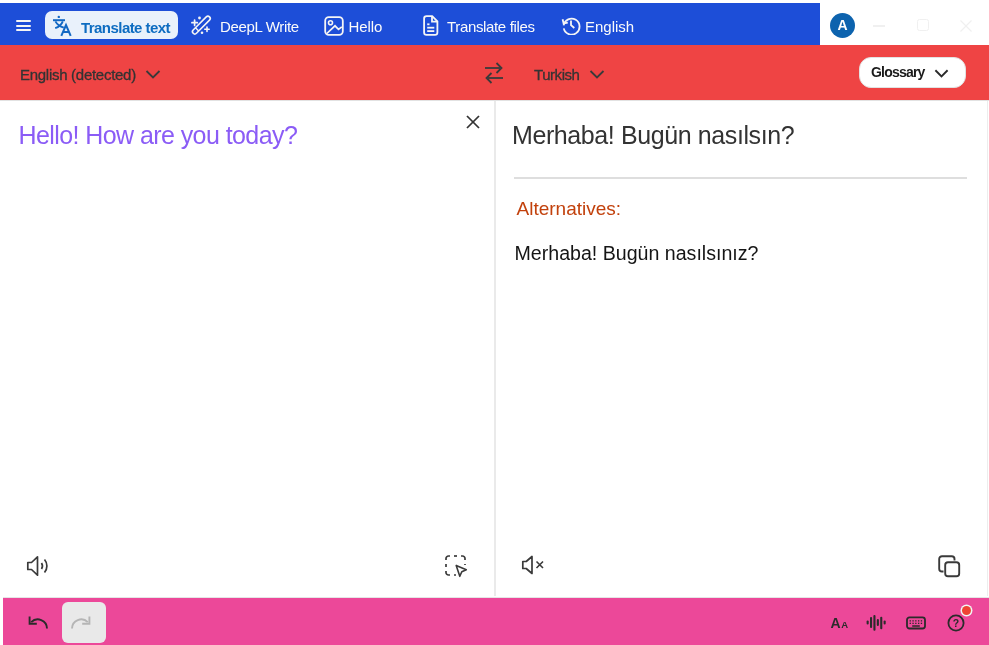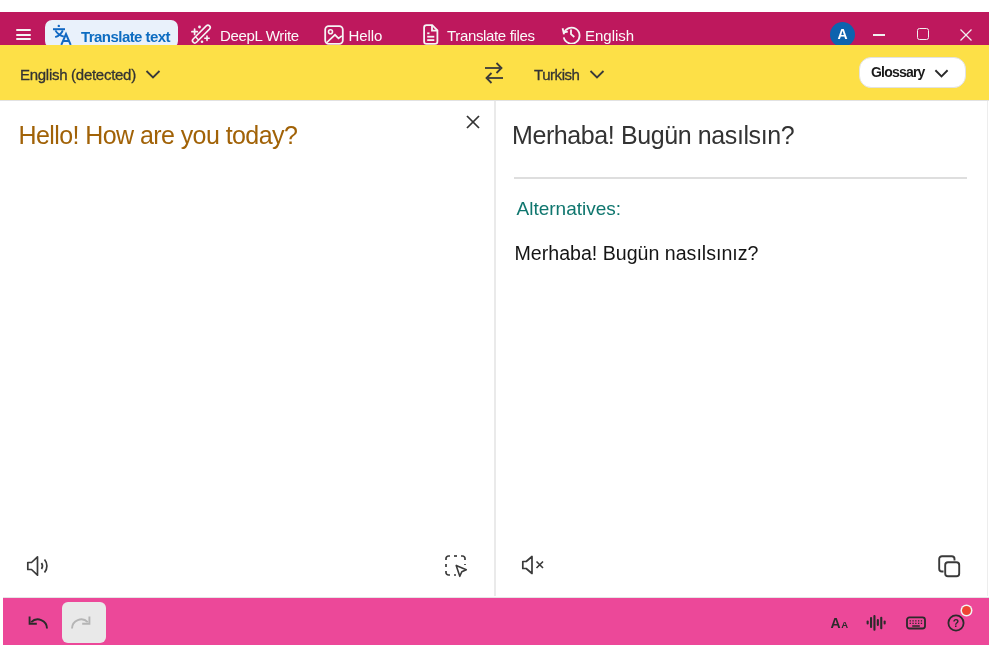--- a/index.html
+++ b/index.html
@@ -1,45 +1,45 @@
 <!DOCTYPE html>
 <html><head>
 <meta charset="utf-8">
 <style>
 * { margin:0; padding:0; box-sizing:border-box; }
 html,body { width:989px; height:645px; overflow:hidden; background:#fff;
   font-family:"Liberation Sans", sans-serif; }
 
 
-#titlebar { position:absolute; left:0; top:12px; width:989px; height:45px; background:#be185d; }
+#titlebar { position:absolute; left:0; top:3px; width:820px; height:45px; background:#1d4ed8; }
 #hamburger div { position:absolute; left:16px; width:15px; height:2px; background:#f5f5f5; border-radius:1px; }
 #pill { position:absolute; left:45px; top:8px; width:133px; height:28px; background:#e9f1fb; border-radius:7px; }
 #pill-label { position:absolute; left:36px; top:2.5px; height:28px; line-height:28px; font-size:15px; letter-spacing:-0.55px; font-weight:bold; color:#0d6cc1; }
 .tabtext { position:absolute; top:1px; height:45px; line-height:45px; font-size:15px; letter-spacing:-0.35px; font-weight:normal; color:#fafafa; }
 
 
 #avatar { position:absolute; left:830px; top:10px; width:25px; height:25px; border-radius:50%;
   background:#0d63ae; color:#fff; font-size:14px; font-weight:bold; text-align:center; line-height:25px; }
 
 
-#langbar { position:absolute; left:0; top:45px; width:989px; height:56px; background:#fde047; border-bottom:1px solid #e2e2e2; }
+#langbar { position:absolute; left:0; top:45px; width:989px; height:56px; background:#ef4444; border-bottom:1px solid #e2e2e2; }
 .langtext { position:absolute; top:1.5px; height:55px; line-height:55px; font-size:15px; letter-spacing:-0.4px; color:#333; font-weight:normal; -webkit-text-stroke:0.3px #333; }
 #glossary { position:absolute; left:859px; top:12px; width:107px; height:31px; background:#fff;
   border:1px solid #e2e2e2; border-radius:12px; }
 #glossary span { position:absolute; left:11px; top:0; height:29px; line-height:29px; font-size:14px; letter-spacing:-0.8px; font-weight:bold; color:#1a1a1a; }
 
 
 #panelL { position:absolute; left:0; top:101px; width:494px; height:495px; background:#fff; }
 #divider { position:absolute; left:494px; top:101px; width:2px; height:495px; background:#eaeaea; }
 #panelR { position:absolute; left:496px; top:101px; width:493px; height:495px; background:#fff; }
 #rightedge { position:absolute; left:987px; top:101px; width:1px; height:495px; background:#ededed; }
-#srcText { position:absolute; left:18.5px; top:123px; font-size:25px; line-height:25px; letter-spacing:-0.58px; color:#a16207; }
+#srcText { position:absolute; left:18.5px; top:123px; font-size:25px; line-height:25px; letter-spacing:-0.58px; color:#8b5cf6; }
 #dstText { position:absolute; left:512px; top:123px; font-size:25px; line-height:25px; letter-spacing:-0.4px; color:#333; }
 #hr { position:absolute; left:514px; top:177px; width:453px; height:2px; background:#dedede; }
-#altLabel { position:absolute; left:516.5px; top:199px; font-size:19px; line-height:19px; color:#0f766e; }
+#altLabel { position:absolute; left:516.5px; top:199px; font-size:19px; line-height:19px; color:#c2410c; }
 #altText { position:absolute; left:514.5px; top:243.5px; font-size:19.6px; line-height:19.6px; color:#151515; }
 
 
 #bottombar { position:absolute; left:3px; top:597px; width:989px; height:48px; background:#ec4899; border-top:1px solid #e5e5e5; }
 #redobox { position:absolute; left:59px; top:4px; width:44px; height:41px; background:#e9e9e9; border-radius:6px; }
 #aa { position:absolute; left:827.5px; top:1px; height:48px; line-height:48px; font-size:14px; font-weight:bold; color:#2b2b2b; letter-spacing:0.5px; }
 #helpdot { position:absolute; left:962px; top:606px; width:9px; height:9px; border-radius:50%; background:#ef4434; box-shadow:0 0 0 1.5px #f0f6f5; }
 </style>
 </head>
 <body>

